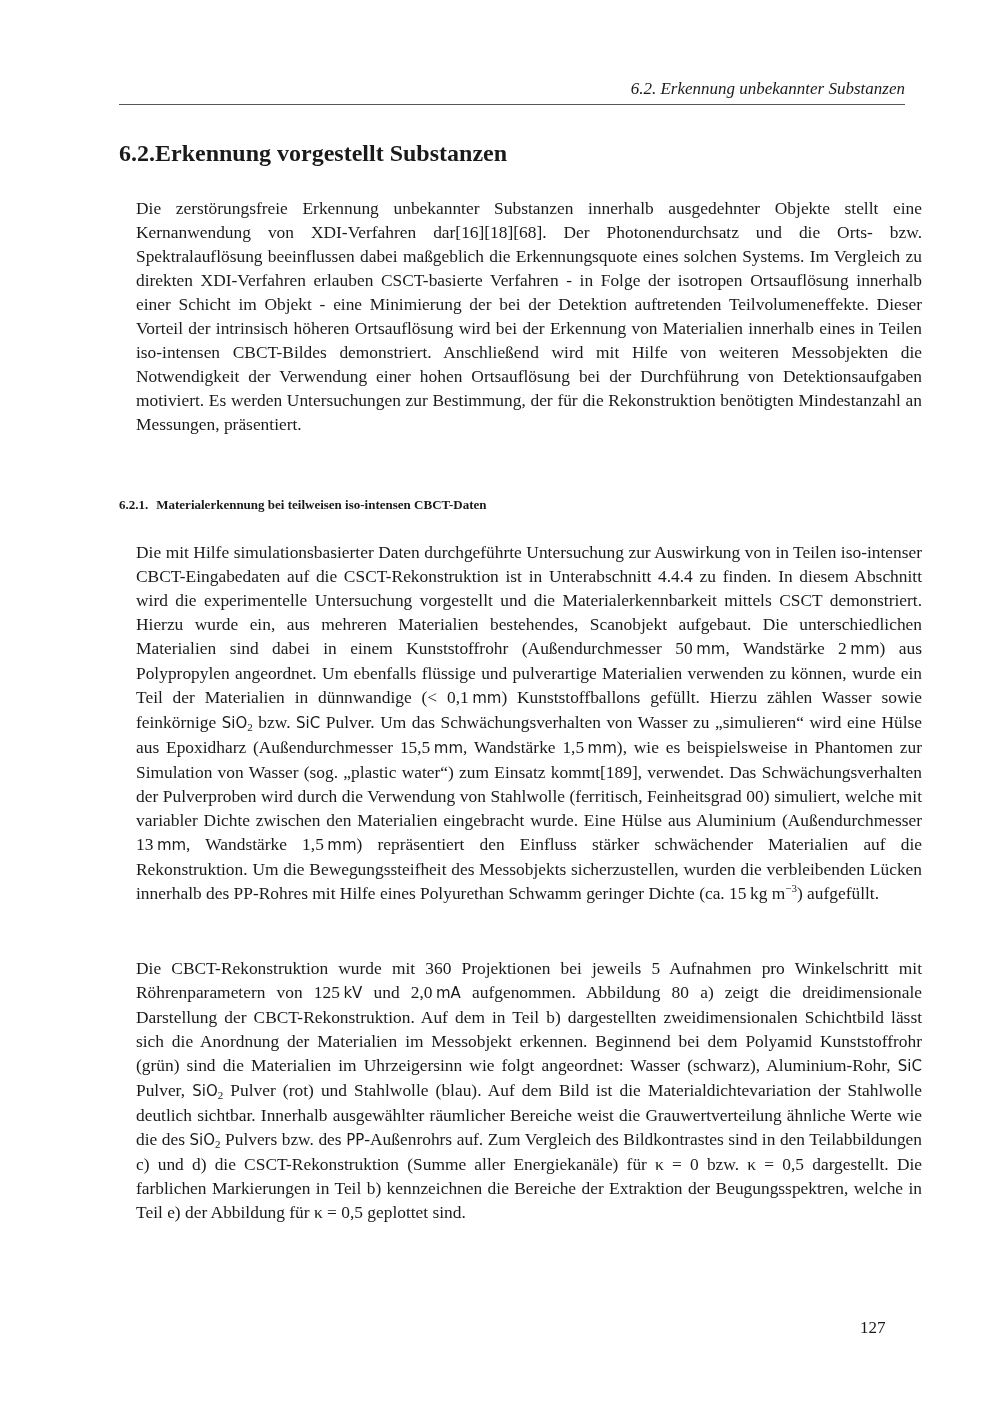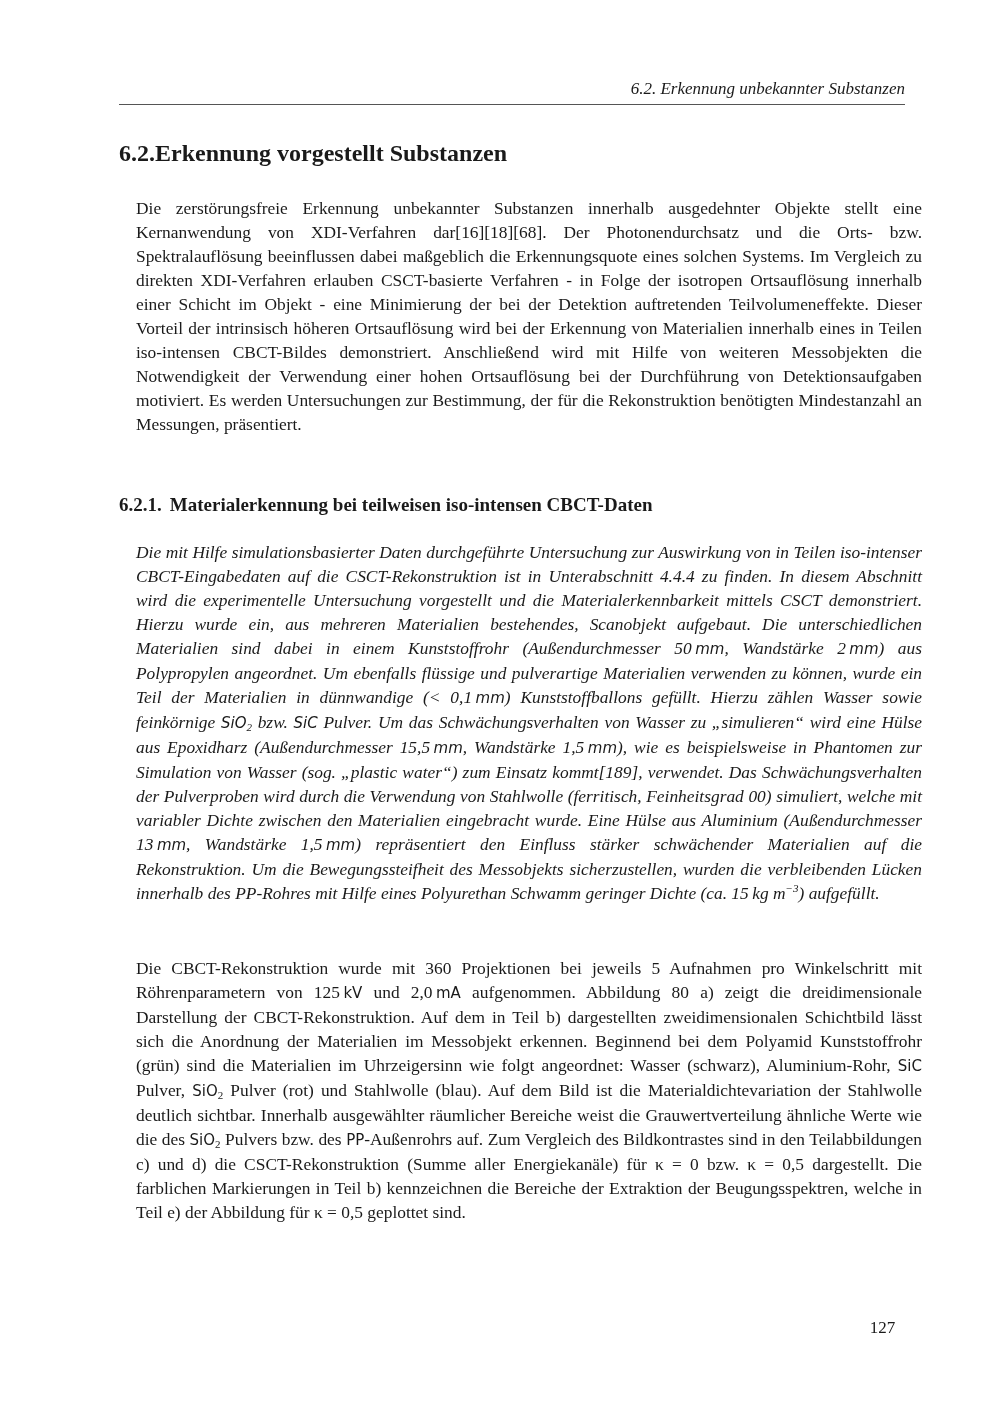--- a/index.html
+++ b/index.html
@@ -3,28 +3,28 @@
 <meta charset="utf-8">
 <style>
   html, body { margin: 0; padding: 0; background: #ffffff; }
   body { width: 1000px; height: 1414px; position: relative; overflow: hidden; color: #1a1a1a;
          font-family: "Liberation Serif", "DejaVu Serif", serif; }
   .running-head { position: absolute; left: 119px; top: 78px; width: 786px; text-align: right;
                   font-style: italic; font-size: 17px; line-height: 22px; }
   .rule { position: absolute; left: 119px; top: 104px; width: 786px; height: 1px; background: #555; }
   .section-title { position: absolute; left: 119px; top: 138px; margin: 0; font-size: 24px; font-weight: bold; line-height: 30px; }
   .section-title .num { margin-right: 0; }
-  .subsection-title { position: absolute; left: 119px; top: 492px; margin: 0; font-size: 19px; font-weight: bold; line-height: 26px; }
+  .subsection-title { position: absolute; left: 119px; top: 492px; margin: 0; font-size: 13px; font-weight: bold; line-height: 26px; }
   .subsection-title .num { margin-right: 8px; }
   .para { position: absolute; left: 135px; width: 786px; margin: 1px; font-size: 17.4px; line-height: 24px;
           text-align: justify; hyphens: manual; }
   .p1 { top: 195px; }
-  .p2 { top: 539px; font-style: italic; }
+  .p2 { top: 539px; }
   .p3 { top: 955px; }
-  .page-number { position: absolute; left: 860px; top: 1318px; width: 45px; text-align: center; font-size: 17px; }
+  .page-number { position: absolute; left: 860px; top: 1318px; width: 45px; text-align: left; font-size: 17px; }
   .mono { font-family: "DejaVu Sans", sans-serif; font-size: 15px; }
   sub { font-size: 11px; vertical-align: -3px; line-height: 0; }
   sup { font-size: 11px; vertical-align: 7px; line-height: 0; }
 </style>
 </head>
 <body>
 
 <div class="running-head">6.2.  Erkennung unbekannter Substanzen</div>
 <div class="rule"></div>
 

